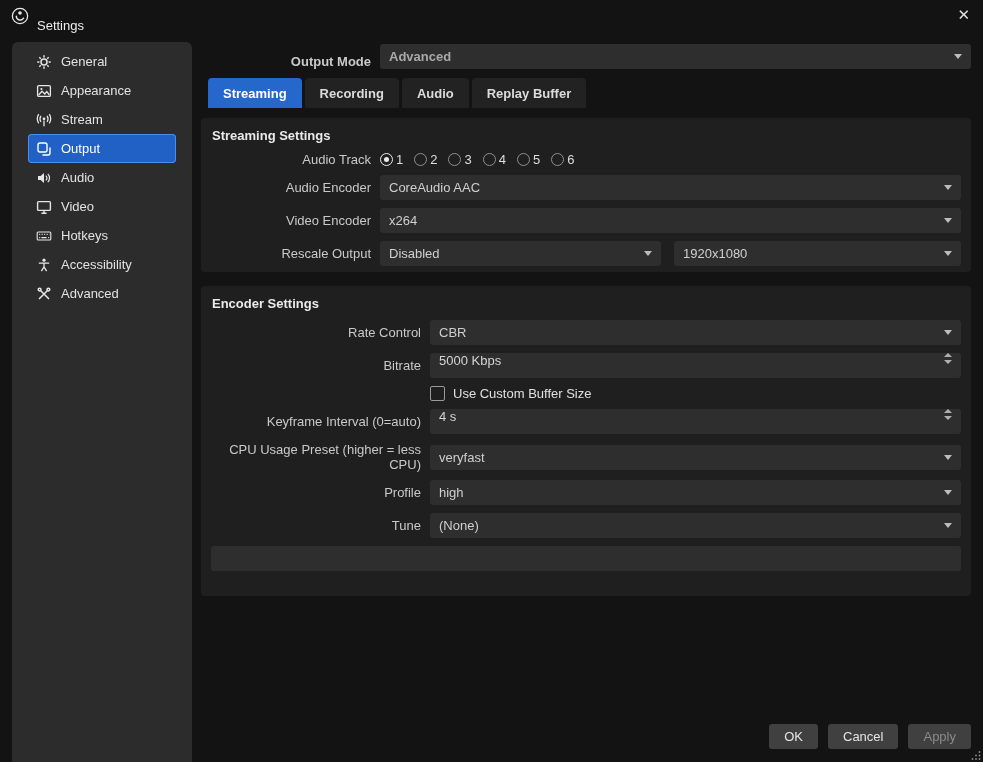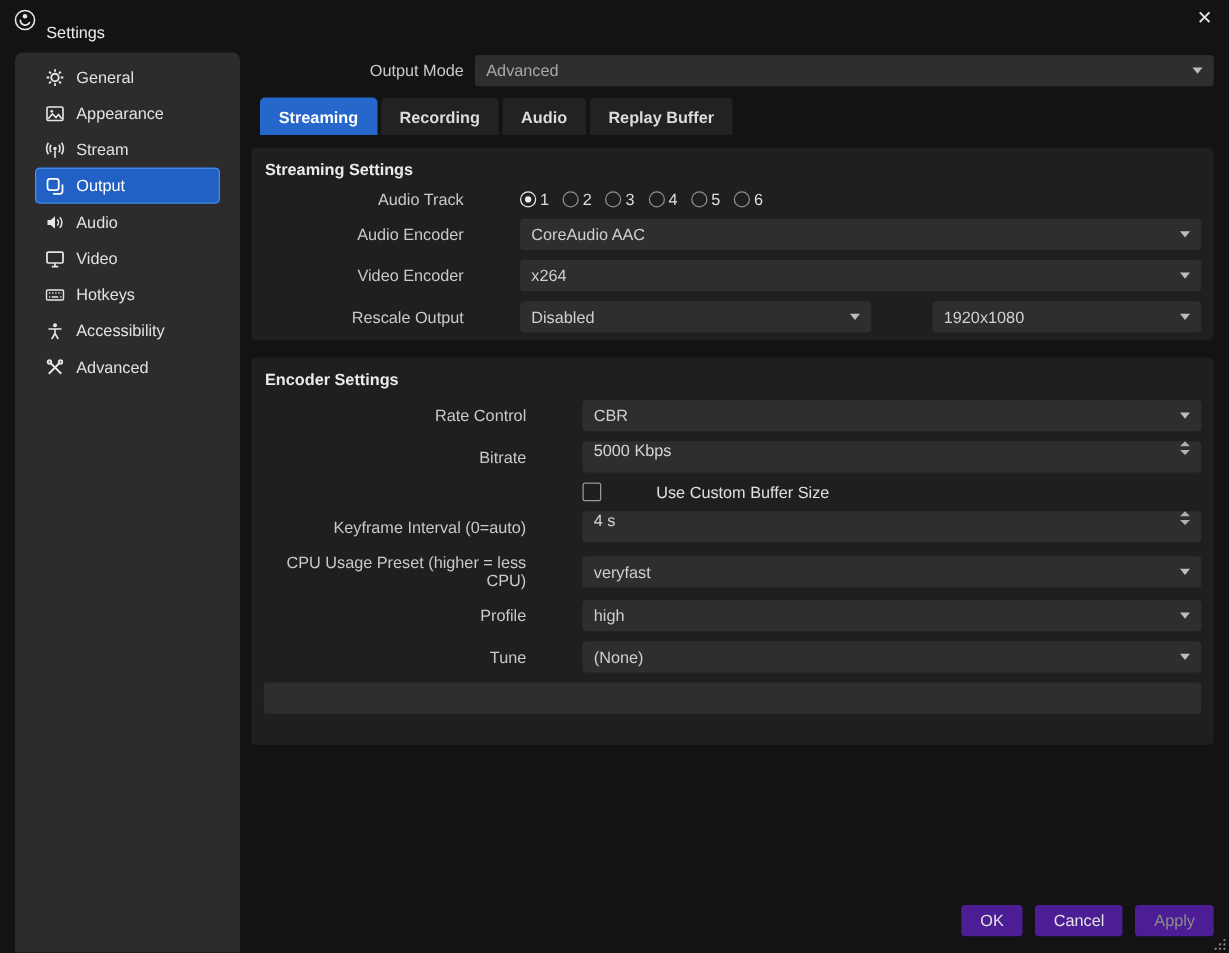--- a/index.html
+++ b/index.html
@@ -16,41 +16,41 @@
   .win-title{color:#ededed;margin-top:18px;}
   .close{position:absolute;right:13px;top:6px;font-size:15px;color:#e2e2e2;line-height:18px;}
 
   
   .sidebar{position:absolute;left:12px;top:42px;width:180px;height:725px;background:#2c2c2c;border-radius:6px;padding:5px 16px;box-sizing:border-box;}
   .side-item{height:29px;display:flex;align-items:center;gap:9px;padding:0 8px;border-radius:4px;color:#e2e2e2;}
   .side-item.selected{background:#2160c4;box-shadow:inset 0 0 0 1px #4d8fe8;color:#ffffff;}
   .side-item .icn{width:16px;height:16px;flex:0 0 16px;}
 
   
-  .om-row{position:absolute;left:201px;top:44px;width:770px;height:25px;display:flex;align-items:center;}
+  .om-row{position:absolute;left:201px;top:44px;width:770px;height:25px;display:flex;align-items:flex-end;font-weight:bold;}
   .lbl{ text-align:right;padding-right:9px;box-sizing:border-box;color:#c9c9c9;flex:0 0 auto;}
   .lbl-om{width:179px;}
   .lbl-s{width:169px;}
   .lbl-e{width:219px;}
 
   .combo{flex:1;height:25px;background:#2e2e2e;border-radius:3px;display:flex;align-items:center;padding:0 9px;color:#cfcfcf;box-sizing:border-box;min-width:0;}
   .combo.dim{color:#a9a9a9;}
   .caret{margin-left:auto;width:0;height:0;border-left:4px solid transparent;border-right:4px solid transparent;border-top:5px solid #bdbdbd;flex:0 0 auto;}
 
   
   .tabs{position:absolute;left:208px;top:78px;height:30px;display:flex;gap:3px;font-weight:bold;}
   .tab{padding:0 15px;display:flex;align-items:center;background:#222222;color:#dcdcdc;border-radius:4px 4px 0 0;}
   .tab.active{background:#2667cc;color:#ffffff;}
 
   
   .panel{position:absolute;left:201px;width:770px;background:#1f1f1f;border-radius:4px;padding:9px 10px;box-sizing:border-box;overflow:hidden;}
   .panel-streaming{top:118px;height:154px;}
   .panel-encoder{top:286px;height:310px;}
   .panel-title{font-weight:bold;color:#eaeaea;margin:1px 0 9px 1px;}
-  .frow{display:flex;align-items:center;margin-bottom:8px;gap:36px;}
+  .frow{display:flex;align-items:center;margin-bottom:8px;}
 
   
   .radios{display:flex;align-items:center;gap:11px;}
   .ropt{display:flex;align-items:center;gap:3px;color:#dedede;}
   .radio{width:13px;height:13px;border:1.5px solid #8f8f8f;border-radius:50%;box-sizing:border-box;position:relative;background:transparent;}
   .radio.checked{border-color:#ececec;}
   .radio.checked::after{content:"";position:absolute;left:2.5px;top:2.5px;width:5px;height:5px;border-radius:50%;background:#ececec;}
 
   
   .spinbox{flex:1;height:25px;background:#2e2e2e;border-radius:3px;display:flex;align-items:flex-start;padding:0 9px;color:#d4d4d4;box-sizing:border-box;}
@@ -63,21 +63,21 @@
   .check-label{color:#e0e0e0;}
 
   
   .textinput{flex:1;height:25px;background:#2e2e2e;border-radius:3px;box-sizing:border-box;}
 
   
   .combo.rescale-first{flex:0 0 281px;margin-right:13px;}
 
   
   .footer{position:absolute;right:12px;bottom:13px;display:flex;gap:10px;}
-  .btn{height:25px;padding:0 15px;display:flex;align-items:center;background:#4c1d95;border-radius:3px;color:#e4e4e4;}
+  .btn{height:25px;padding:0 15px;display:flex;align-items:center;background:#404040;border-radius:3px;color:#e4e4e4;}
   .btn.disabled{color:#8b8b8b;}
 
   .grip{position:absolute;right:2px;bottom:2px;width:10px;height:10px;}
 </style>
 </head>
 <body>
 
 <div class="titlebar">
   <svg class="logo" viewBox="0 0 20 20">
     <circle cx="10" cy="10" r="8.5" fill="none" stroke="#e8e8e8" stroke-width="1.4"></circle>

